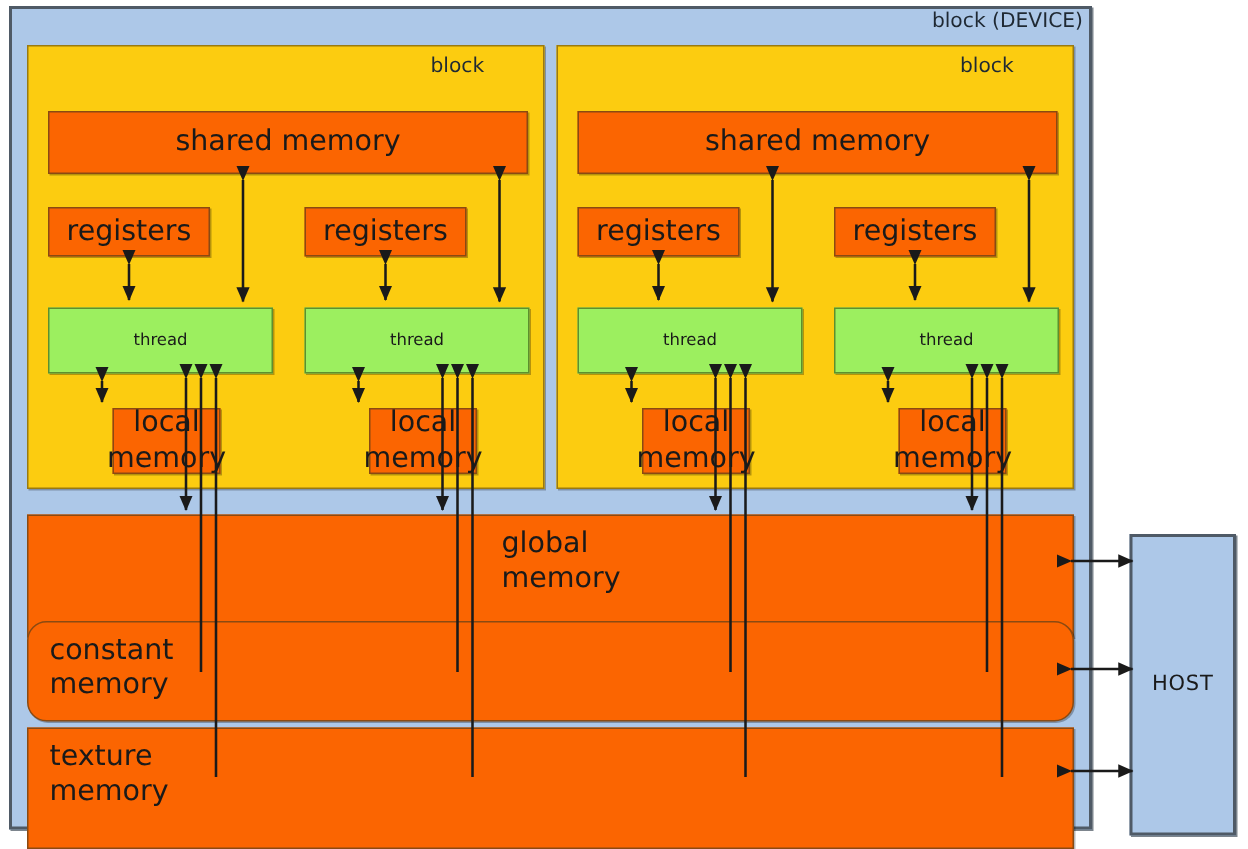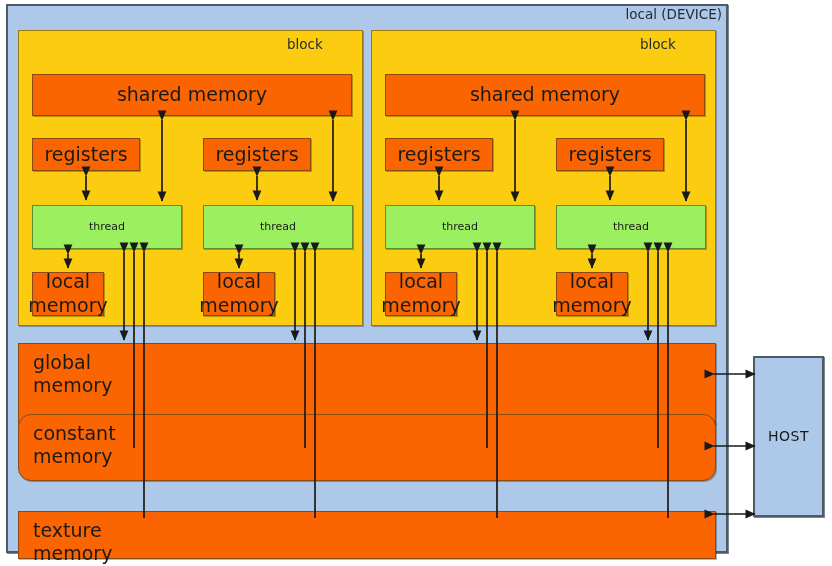--- a/index.html
+++ b/index.html
@@ -69,20 +69,21 @@
     justify-content: flex-start;
     align-items: flex-start;
     padding: 7px 0 0 14px;
     text-align: left;
   }
   .mem.wrap2 {
     flex-direction: column;
     justify-content: center;
     align-items: center;
     line-height: 1.25;
+    margin-left: 43px;
   }
 
   
   .thread {
     background: #9cef5f;
     border: 1px solid #5d8f2f;
     font-size: 11px;
     box-shadow: 1px 1px 0 rgba(0,0,0,.28);
   }
 
@@ -106,21 +107,21 @@
   .ln { stroke: #1a1a1a; stroke-width: 1.7; fill: none; }
   .mem-line-1 { line-height: 1.25; }
 </style>
 </head>
 <body>
 
 <div id="canvas">
 
   <div class="box grid-box" style="left:6px; top:4px; width:722px; height:549px;">
   </div>
-  <div class="grid-label" style="left:auto; right:110px; top:6px;">local (DEVICE)</div>
+  <div class="grid-label" style="left:auto; right:110px; top:6px;">block (DEVICE)</div>
 
   <div class="box block-box" style="left:18px; top:30px; width:345px; height:296px;"></div>
   <div class="block-label" style="left:287px; top:36px; right:auto;">block</div>
 
   <div class="box mem" style="left:32px; top:74px; width:320px; height:42px;">shared memory</div>
 
   <div class="box mem" style="left:32px; top:138px; width:108px; height:33px;">registers</div>
   <div class="box mem" style="left:203px; top:138px; width:108px; height:33px;">registers</div>
 
   <div class="box thread" style="left:32px; top:205px; width:150px; height:44px;">thread</div>
@@ -148,42 +149,42 @@
 
   <div class="box mem wrap2" style="left:385px; top:272px; width:72px; height:44px;">
     <span class="mem-line-1">local</span>
     <span>memory</span>
   </div>
   <div class="box mem wrap2" style="left:556px; top:272px; width:72px; height:44px;">
     <span class="mem-line-1">local</span>
     <span>memory</span>
   </div>
 
-  <div class="box mem left-text" style="left:18px; top:343px; width:698px; height:82px;">
+  <div class="box mem left-text" style="left:18px; top:343px; width:698px; height:82px;justify-content:center;">
     <div>
       <div class="mem-line-1">global</div>
       <div>memory</div>
     </div>
   </div>
 
   <div class="box mem left-text" style="left:18px; top:414px; width:698px; height:67px;border-radius:13px;">
     <div>
       <div class="mem-line-1">constant</div>
       <div>memory</div>
     </div>
   </div>
 
-  <div class="box mem left-text" style="left:18px; top:511px; width:698px; height:48px;">
+  <div class="box mem left-text" style="left:18px; top:485px; width:698px; height:81px;">
     <div>
       <div class="mem-line-1">texture</div>
       <div>memory</div>
     </div>
   </div>
 
-  <div class="box host" style="left:753px; top:356px; width:71px; height:161px;">HOST</div>
+  <div class="box host" style="left:753px; top:356px; width:71px; height:201px;">HOST</div>
 
   <svg id="arrows" viewBox="0 0 832 566" xmlns="http://www.w3.org/2000/svg">
     <defs>
       <marker id="ah" markerWidth="7" markerHeight="7" refX="5.6" refY="3" orient="auto" markerUnits="strokeWidth">
         <path d="M0,0.4 L6,3 L0,5.6 z" fill="#1a1a1a"></path>
       </marker>
       <marker id="ah2" markerWidth="7" markerHeight="7" refX="5.6" refY="3" orient="auto" markerUnits="strokeWidth">
         <path d="M0,0.4 L6,3 L0,5.6 z" fill="#1a1a1a"></path>
       </marker>
     </defs>

